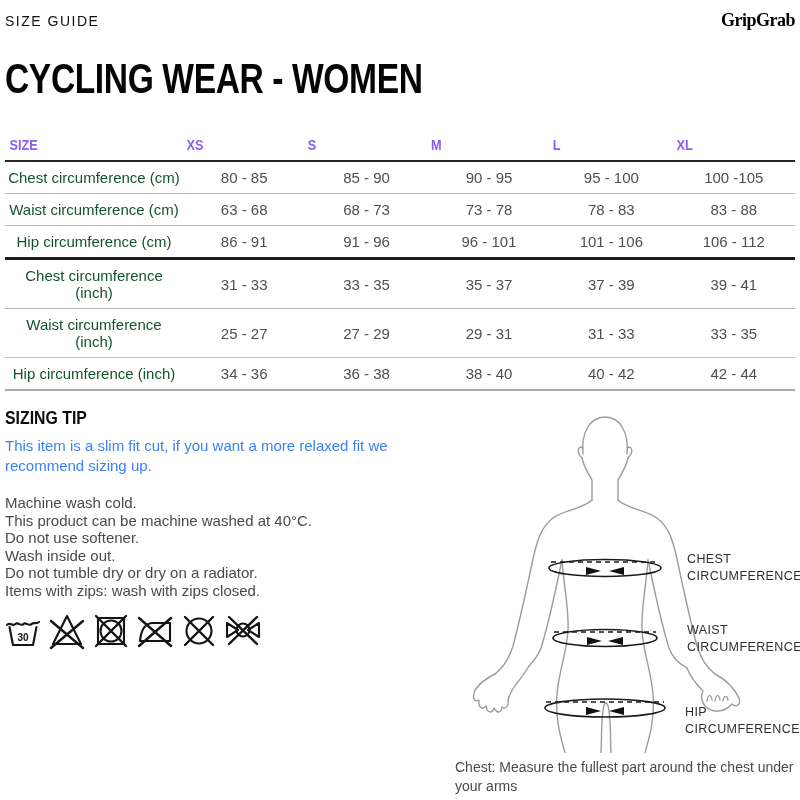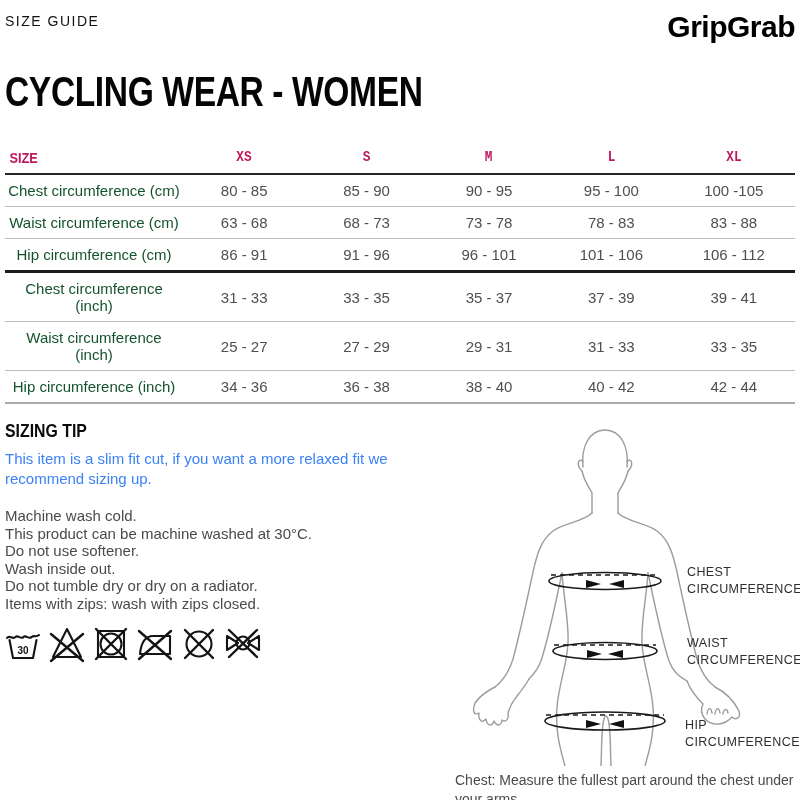--- a/index.html
+++ b/index.html
@@ -2,32 +2,32 @@
 <html><head>
 <meta charset="utf-8">
 <style>
   * { margin:0; padding:0; box-sizing:border-box; }
   html,body { width:800px; background:#ffffff; color:#1a1a1a;
     font-family:"Liberation Sans","DejaVu Sans",sans-serif; }
   body { width:800px; height:800px; padding:10px 5px 0 5px; overflow:hidden; }
 
   .topbar { display:flex; justify-content:space-between; align-items:flex-start; }
   .eyebrow { font-size:14px; letter-spacing:1.5px; color:#111; font-weight:400; padding-top:3px; }
-  .brand { font-size:30px; font-weight:800; letter-spacing:-0.5px; color:#000; }
+  .brand { font-size:18px; font-weight:800; letter-spacing:-0.5px; color:#000;font-family:Liberation Serif, serif; }
 
   h1.page-title { margin-top:24px; font-size:42px; font-weight:800; color:#050505;
     letter-spacing:-0.5px; transform:scaleX(0.80); transform-origin:left center; white-space:nowrap; }
 
   table.size-table { width:100%; border-collapse:collapse; table-layout:fixed; margin-top:26px; }
   table.size-table col.label-col { width:178px; }
   table.size-table th, table.size-table td { padding:7px 2px; font-size:15px; }
-  thead th { border-bottom:2px solid #262626; color:#be185d; font-size:17px; font-weight:800; }
+  thead th { border-bottom:2px solid #262626; color:#8b5cf6; font-size:17px; font-weight:800; }
   thead th .cond { display:inline-block; transform:scaleX(0.85); }
   thead th:first-child { text-align:left; }
-  thead th:not(:first-child) { text-align:center;font-family:Liberation Mono, monospace; }
+  thead th:not(:first-child) { text-align:left; }
   tbody th { text-align:center; font-weight:400; color:#14532d; }
   tbody td { text-align:center; color:#4f4f4f; }
   tbody tr { border-bottom:1px solid #bdbdbd; }
   tbody tr.section-break { border-top:3px solid #1c1c1c; }
   tbody tr:last-child { border-bottom:2px solid #ababab; }
 
   .bottom { display:flex; margin-top:17px; }
   .left-col { flex:0 0 450px; }
   .right-col { flex:1; position:relative; }
 
@@ -142,21 +142,21 @@
 </table>
 
 <div class="bottom">
 
   <div class="left-col">
     <div class="sec-heading">SIZING TIP</div>
     <div class="tip-text">This item is a slim fit cut, if you want a more relaxed fit we recommend sizing up.</div>
 
     <ul class="care-lines">
         <li>Machine wash cold.</li>
-        <li>This product can be machine washed at 30°C.</li>
+        <li>This product can be machine washed at 40°C.</li>
         <li>Do not use softener.</li>
         <li>Wash inside out.</li>
         <li>Do not tumble dry or dry on a radiator.</li>
         <li>Items with zips: wash with zips closed.</li>
       </ul>
 
     <div class="care-icons">
       <svg class="ci" viewBox="0 0 36 40">
         <path d="M2,15 C4.5,11.5 7.5,17 10.5,14 C13,11.5 16,17 18.5,14 C21,11.5 24,17 26.5,14 C29,12 31.5,14.5 34,12"></path>
         <path d="M4.5,17 L8,35 L28,35 L31.5,17"></path>

